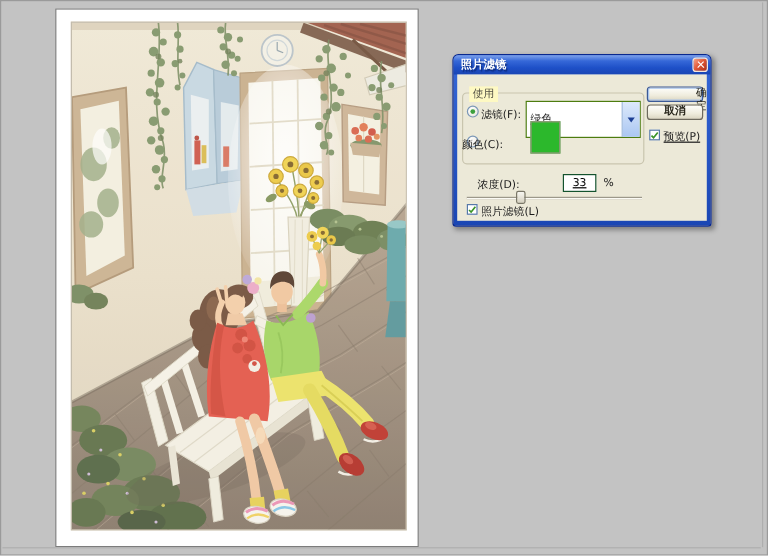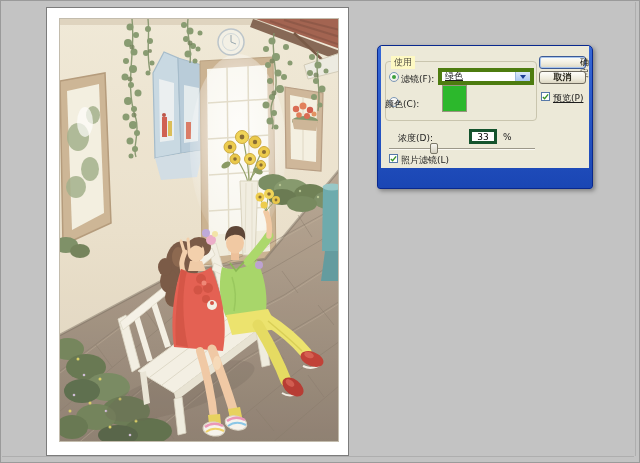--- a/index.html
+++ b/index.html
@@ -60,22 +60,22 @@
   .radio {
     position:absolute; width:10px; height:10px; border-radius:50%;
     border:1px solid #7c98b8; background:radial-gradient(circle at 35% 30%,#ffffff,#e6e4da);
   }
   .radio.checked::after {
     content:""; position:absolute; left:2px; top:2px; width:4px; height:4px;
     border-radius:50%; background:#3da03d;
   }
 
   .combo {
-    position:absolute; left:57px; top:22px; width:96px; height:17px;
-    background:#fff; border:4px solid #4d7c0f; display:flex; align-items:center;text-decoration:underline;
+    position:absolute; left:57px; top:22px; width:96px; height:31px;
+    background:#fff; border:1px solid #4d7c0f; display:flex; align-items:center;text-decoration:underline;
   }
   .combo-value { flex:1; padding-left:3px; }
   .combo-arrow {
     width:15px; height:100%; border-left:1px solid #9db8dd;
     background:linear-gradient(180deg,#dce9fb,#abc7f2);
     display:flex; align-items:center; justify-content:center;
   }
   .combo-arrow b { width:0; height:0; border:3px solid transparent; border-top:4px solid #1c3f94; margin-top:3px; }
 
   .swatch { position:absolute; left:61px; top:39px; width:25px; height:27px; border:1px solid #98957f; }
@@ -90,21 +90,21 @@
   .xp-btn.default { border-color:#3c5a96; box-shadow:inset 0 0 0 1px #a8c4ec;padding-left:40px; }
 
   .checkbox {
     position:absolute; width:9px; height:9px; background:#fff;
     border:1px solid #5779a8; display:flex; align-items:center; justify-content:center;
   }
   .checkbox svg { display:block; }
 
   .edit {
     position:absolute; left:88px; top:83px; width:28px; height:15px;
-    background:#fff; border:3px solid #14532d; font-size:9px; text-align:center;
+    background:#fff; border:1px solid #14532d; font-size:9px; text-align:center;
     font-family:inherit; padding:0;text-decoration:underline;
   }
 
   .slider-track {
     position:absolute; left:8px; top:102px; width:146px; height:2px;
     background:#9c988a; border-bottom:1px solid #fbfaf4;
   }
   .slider-thumb {
     position:absolute; top:-5px; width:8px; height:11px;
     background:linear-gradient(180deg,#f7f6f1,#d5d1c0);
@@ -484,20 +484,27 @@
         <ellipse cx="154" cy="410" rx="11" ry="7" fill="#f6f4ef" stroke="#d8d2c2" stroke-width="1" transform="rotate(8 154 410)"></ellipse>
         <path d="M145,408 Q153,402 163,407" stroke="#ea8fb4" stroke-width="2.5" fill="none"></path>
         <path d="M146,413 Q154,407 164,412" stroke="#f0d05c" stroke-width="2" fill="none"></path>
 
         <rect width="280" height="424" fill="#f8e9da" opacity="0.10"></rect>
       </svg>
     </div>
   </div>
 
   <div class="xp-dialog">
+    <div class="titlebar">
+      <span class="title-text">照片滤镜</span>
+      <div class="close-btn">
+          <i></i>
+          <i></i>
+        </div>
+    </div>
     <div class="client">
 
       <div class="groupbox"></div>
       <span class="grouplabel">使用</span>
 
       <span class="radio checked" style="left:8px; top:26px;"></span>
       <span class="lbl" style="left:20px; top:27px;">滤镜(F):</span>
 
       <div class="combo">
         <span class="combo-value">绿色</span>

